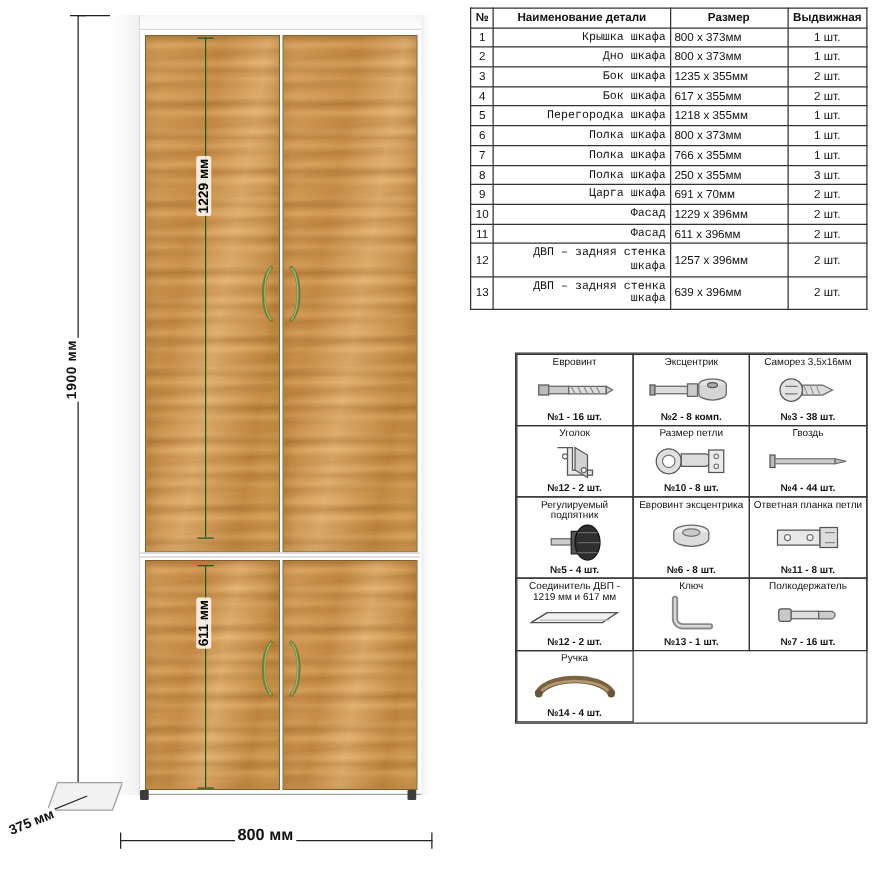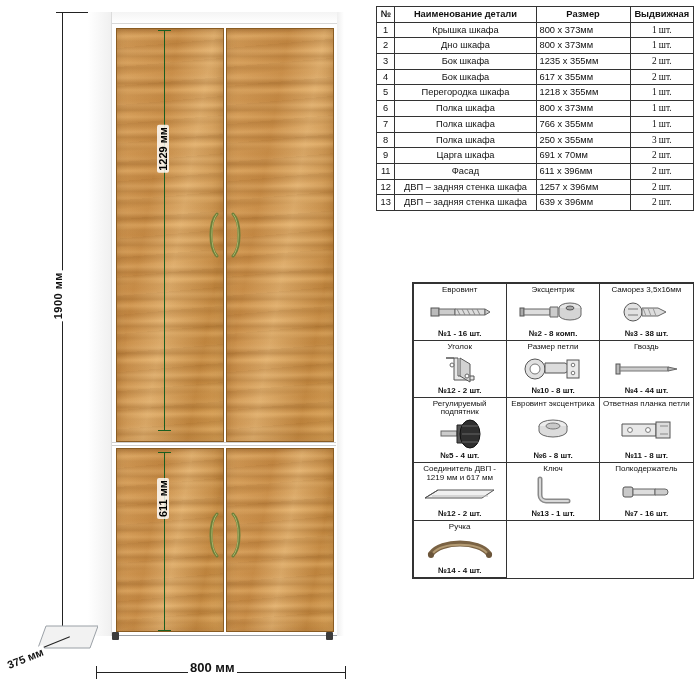--- a/index.html
+++ b/index.html
@@ -168,23 +168,23 @@
     border-collapse: collapse;
     font-size: 9.3px;
   }
   #parts-table th, #parts-table td {
     border: 1px solid #333;
     padding: 2px 3px;
     line-height: 1.15;
   }
   #parts-table th { font-weight: bold; text-align: center; }
   #parts-table td.num { text-align: center; width: 18px; }
-  #parts-table td.name { text-align: center; width: 138px; }
+  #parts-table td.name { text-align: right; width: 138px; font-family: Liberation Mono, monospace; }
   #parts-table td.size { text-align: left; width: 92px; }
-  #parts-table td.qty  { text-align: center; width: 62px; font-family: Liberation Serif, serif; }
+  #parts-table td.qty  { text-align: center; width: 62px; }
 
   
   #hardware {
     position: absolute;
     left: 412px; top: 282px;
     width: 282px;
     border: 1px solid #333;
     display: grid;
     grid-template-columns: repeat(3, 1fr);
   }
@@ -348,20 +348,26 @@
         <td class="size">250 x 355мм</td>
         <td class="qty">3 шт.</td>
       </tr>
       <tr>
         <td class="num">9</td>
         <td class="name">Царга шкафа</td>
         <td class="size">691 x 70мм</td>
         <td class="qty">2 шт.</td>
       </tr>
       <tr>
+        <td class="num">10</td>
+        <td class="name">Фасад</td>
+        <td class="size">1229 x 396мм</td>
+        <td class="qty">2 шт.</td>
+      </tr>
+      <tr>
         <td class="num">11</td>
         <td class="name">Фасад</td>
         <td class="size">611 x 396мм</td>
         <td class="qty">2 шт.</td>
       </tr>
       <tr>
         <td class="num">12</td>
         <td class="name">ДВП – задняя стенка шкафа</td>
         <td class="size">1257 x 396мм</td>
         <td class="qty">2 шт.</td>

